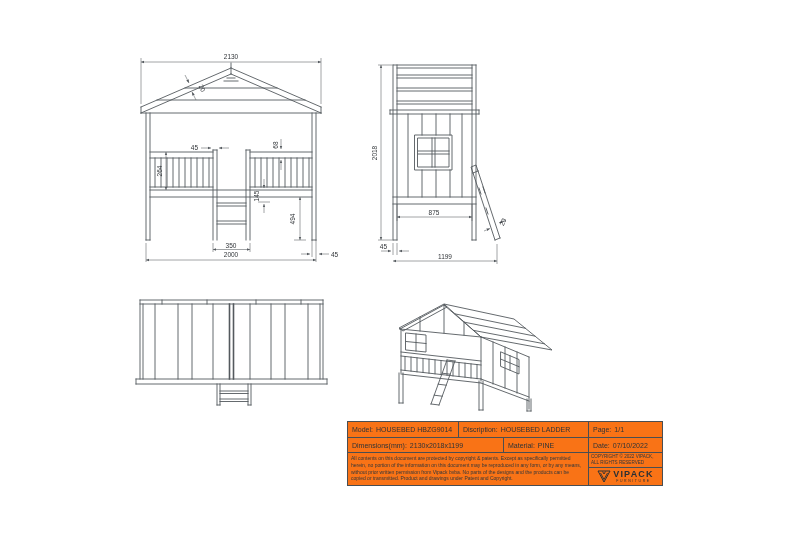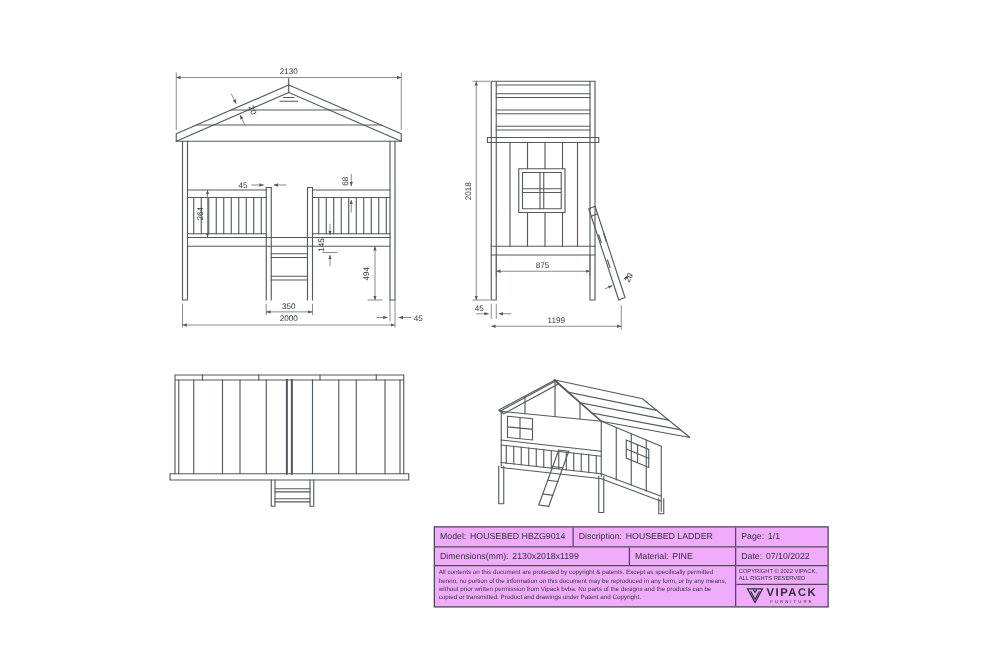--- a/index.html
+++ b/index.html
@@ -4,21 +4,21 @@
 <style>
   html,body{margin:0;padding:0;}
   body{width:800px;height:533px;background:#ffffff;position:relative;overflow:hidden;
        font-family:"Liberation Sans",sans-serif;}
   svg.drawing{position:absolute;left:0;top:0;}
   .ln{stroke:#54595e;stroke-width:0.9;fill:none;stroke-linecap:square;}
   .lnw{stroke:#54595e;stroke-width:0.9;fill:#ffffff;}
   .dim{stroke:#54595e;stroke-width:0.55;fill:none;}
   text.d{font-family:"Liberation Sans",sans-serif;font-size:6.5px;fill:#303438;}
   .titleblock{position:absolute;left:347px;top:421px;width:316px;box-sizing:border-box;
-      border:1px solid #4a4e52;color:#2f3337;background:#f0abfc;}
+      border:1px solid #4a4e52;color:#2f3337;background:#f97316;}
   .tb-row{display:flex;border-bottom:1px solid #4a4e52;}
   .tb-row:last-child{border-bottom:none;}
   .tb-cell{box-sizing:border-box;border-right:1px solid #4a4e52;display:flex;align-items:center;
       gap:3px;padding:1px 4px;font-size:7px;white-space:nowrap;overflow:hidden;}
   .tb-cell:last-child{border-right:none;}
   .r12{height:15px;} .r2{height:14px;}
   .w1{width:111px;} .w2{width:130px;} .w3{width:73px;}
   .w4{width:156px;} .w5{width:85px;}
   .r3{height:32px;}
   .tb-copy{width:241px;box-sizing:border-box;border-right:1px solid #4a4e52;

